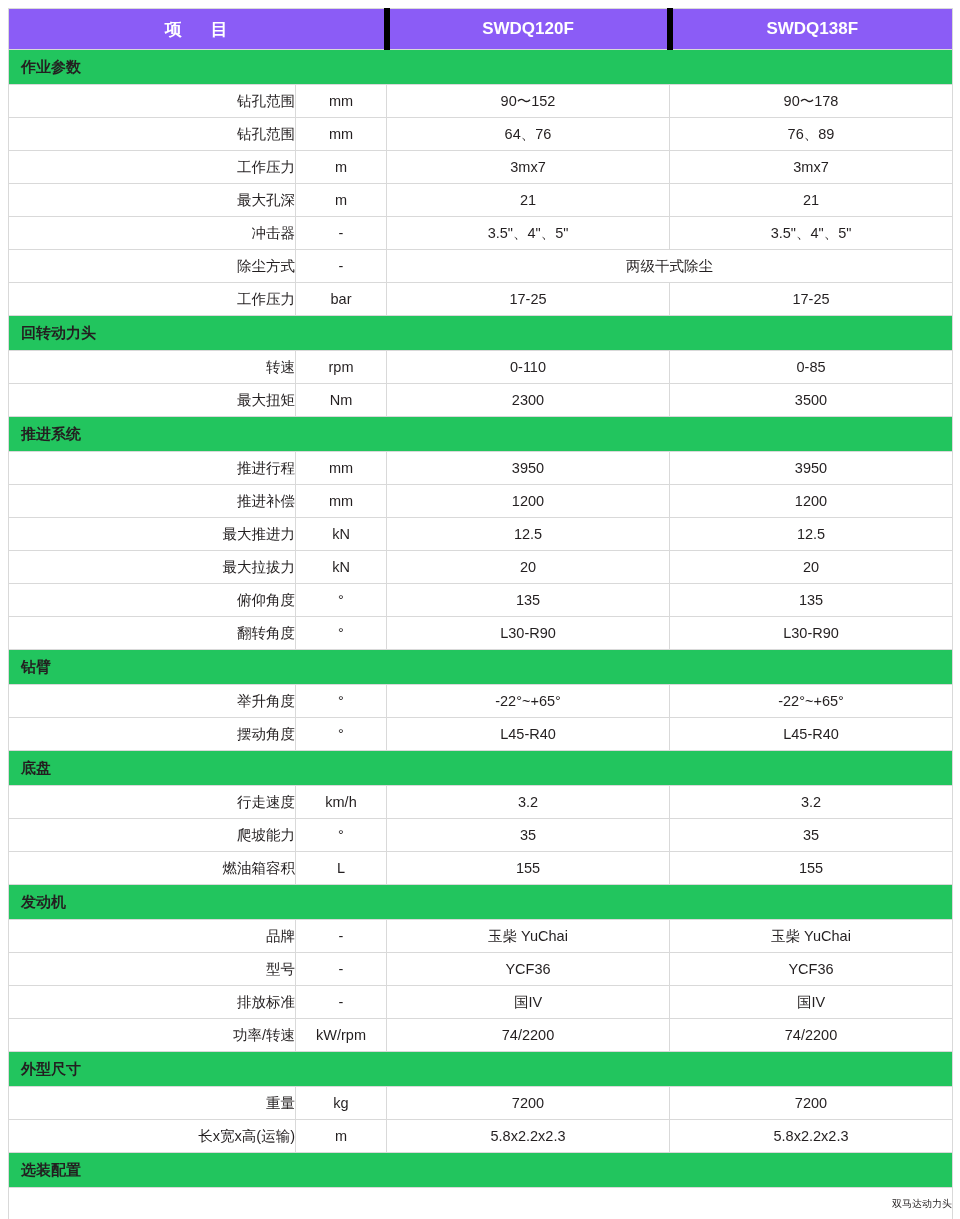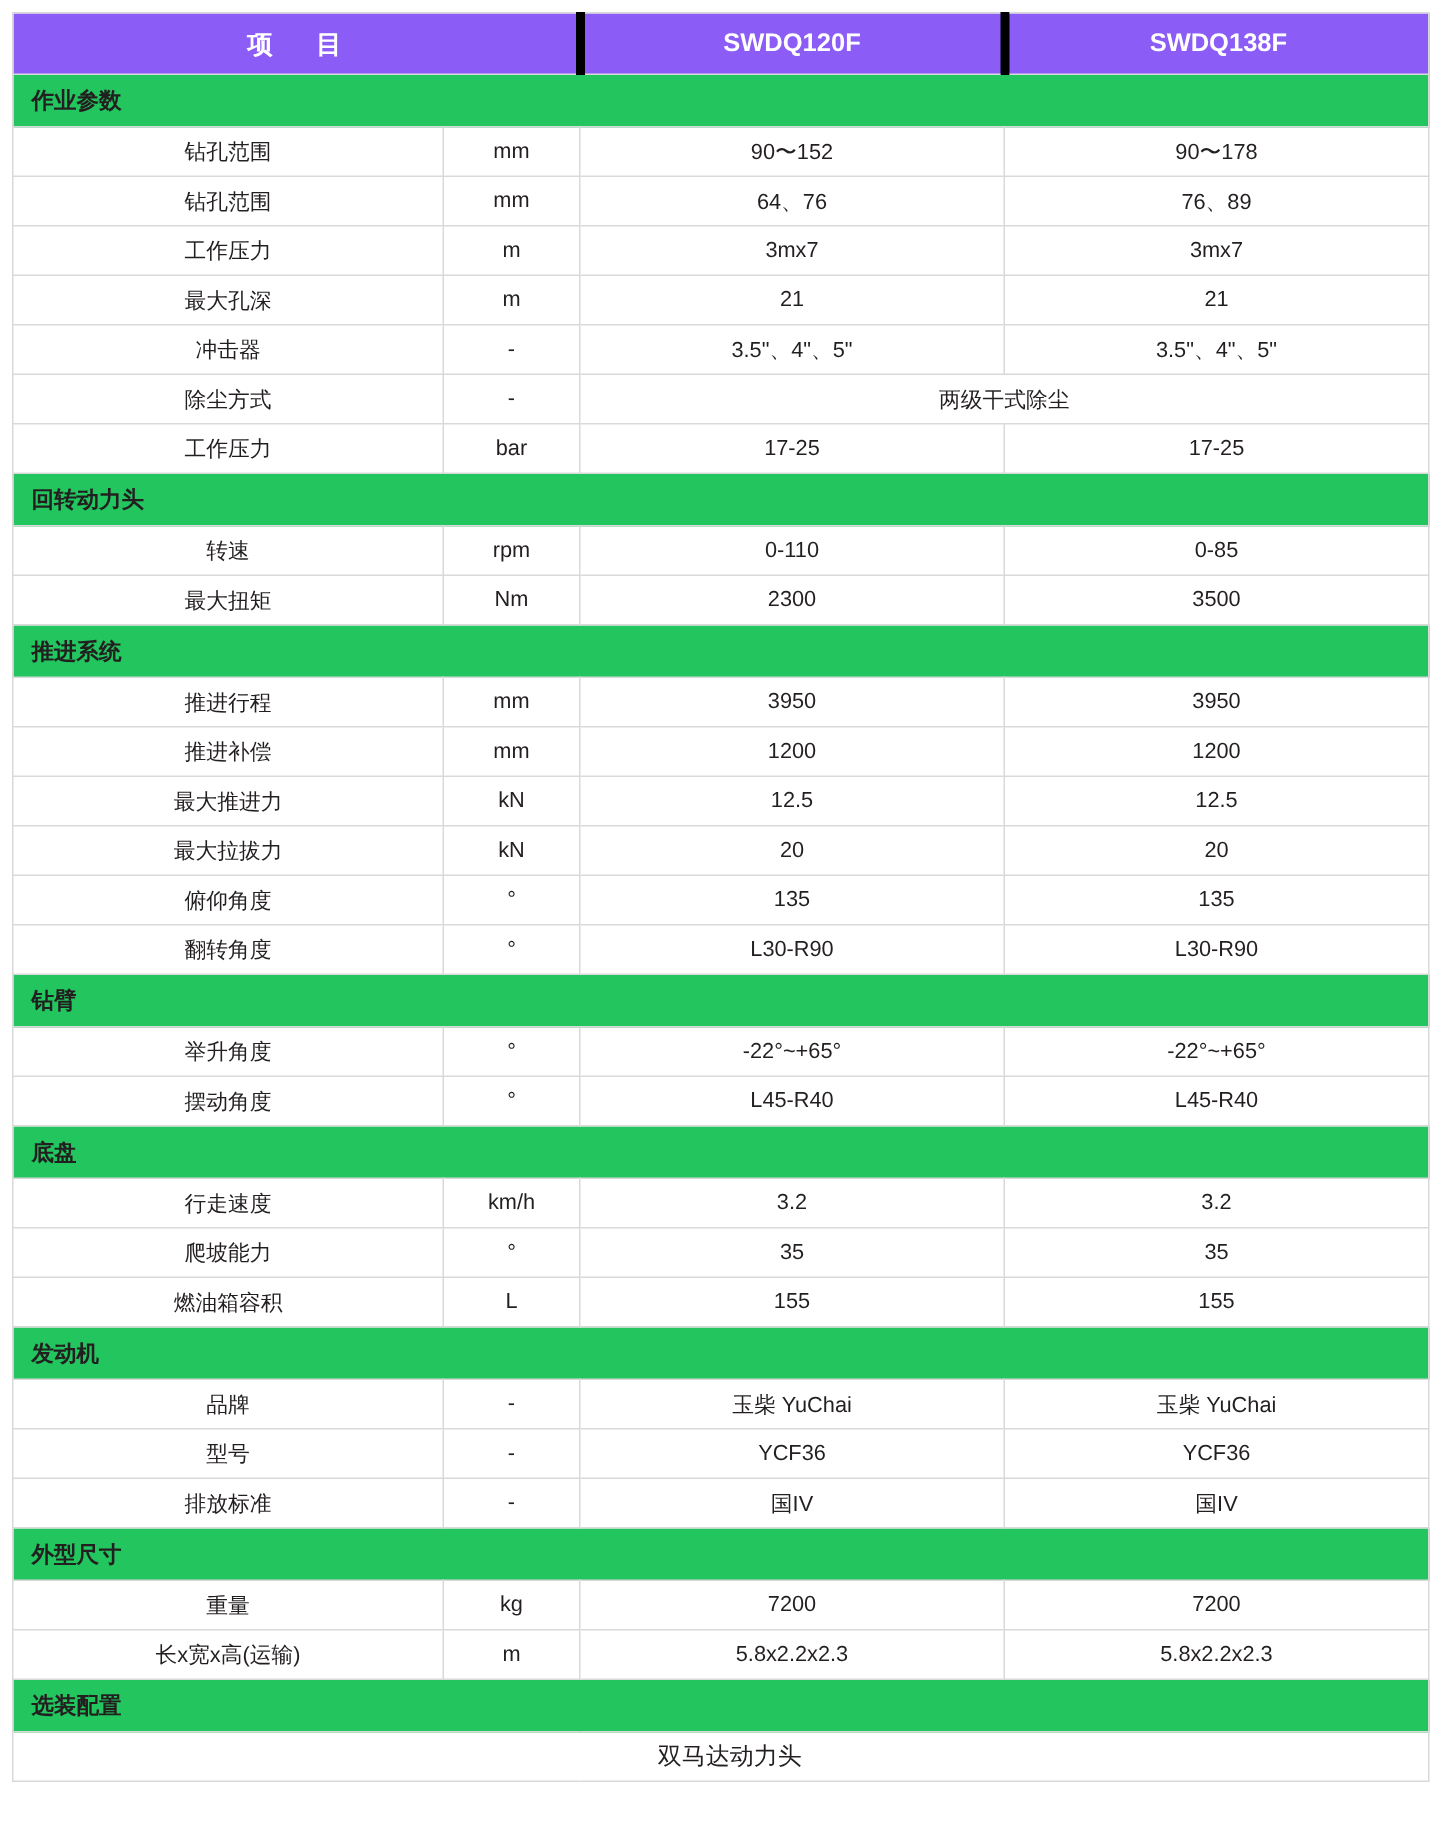--- a/index.html
+++ b/index.html
@@ -58,34 +58,34 @@
     color: #231f20;
   }
 
   
   tr.row td {
     height: 32px;
     font-size: 14.5px;
   }
   td.item {
     padding-left: 12px;
-    text-align: center;
+    text-align: right;
   }
   td.unit, td.val {
     text-align: center;
   }
   td.unit {
     font-size: 14px;
   }
   
   tr.option td {
     height: 32px;
-    font-size: 16px;
+    font-size: 10px;
     padding-left: 12px;
-    text-align: center;
+    text-align: right;
     margin-left: 21px;
   }
 </style>
 </head>
 <body>
 
 <table class="spec">
   <colgroup>
     <col class="c-item">
     <col class="c-unit">
@@ -248,20 +248,26 @@
         <td class="unit">-</td>
         <td class="val">YCF36</td>
         <td class="val">YCF36</td>
       </tr>
       <tr class="row">
         <td class="item">排放标准</td>
         <td class="unit">-</td>
         <td class="val">国IV</td>
         <td class="val">国IV</td>
       </tr>
+      <tr class="row">
+        <td class="item">功率/转速</td>
+        <td class="unit">kW/rpm</td>
+        <td class="val">74/2200</td>
+        <td class="val">74/2200</td>
+      </tr>
       <tr class="section">
         <td colspan="4">外型尺寸</td>
       </tr>
       <tr class="row">
         <td class="item">重量</td>
         <td class="unit">kg</td>
         <td class="val">7200</td>
         <td class="val">7200</td>
       </tr>
       <tr class="row">

